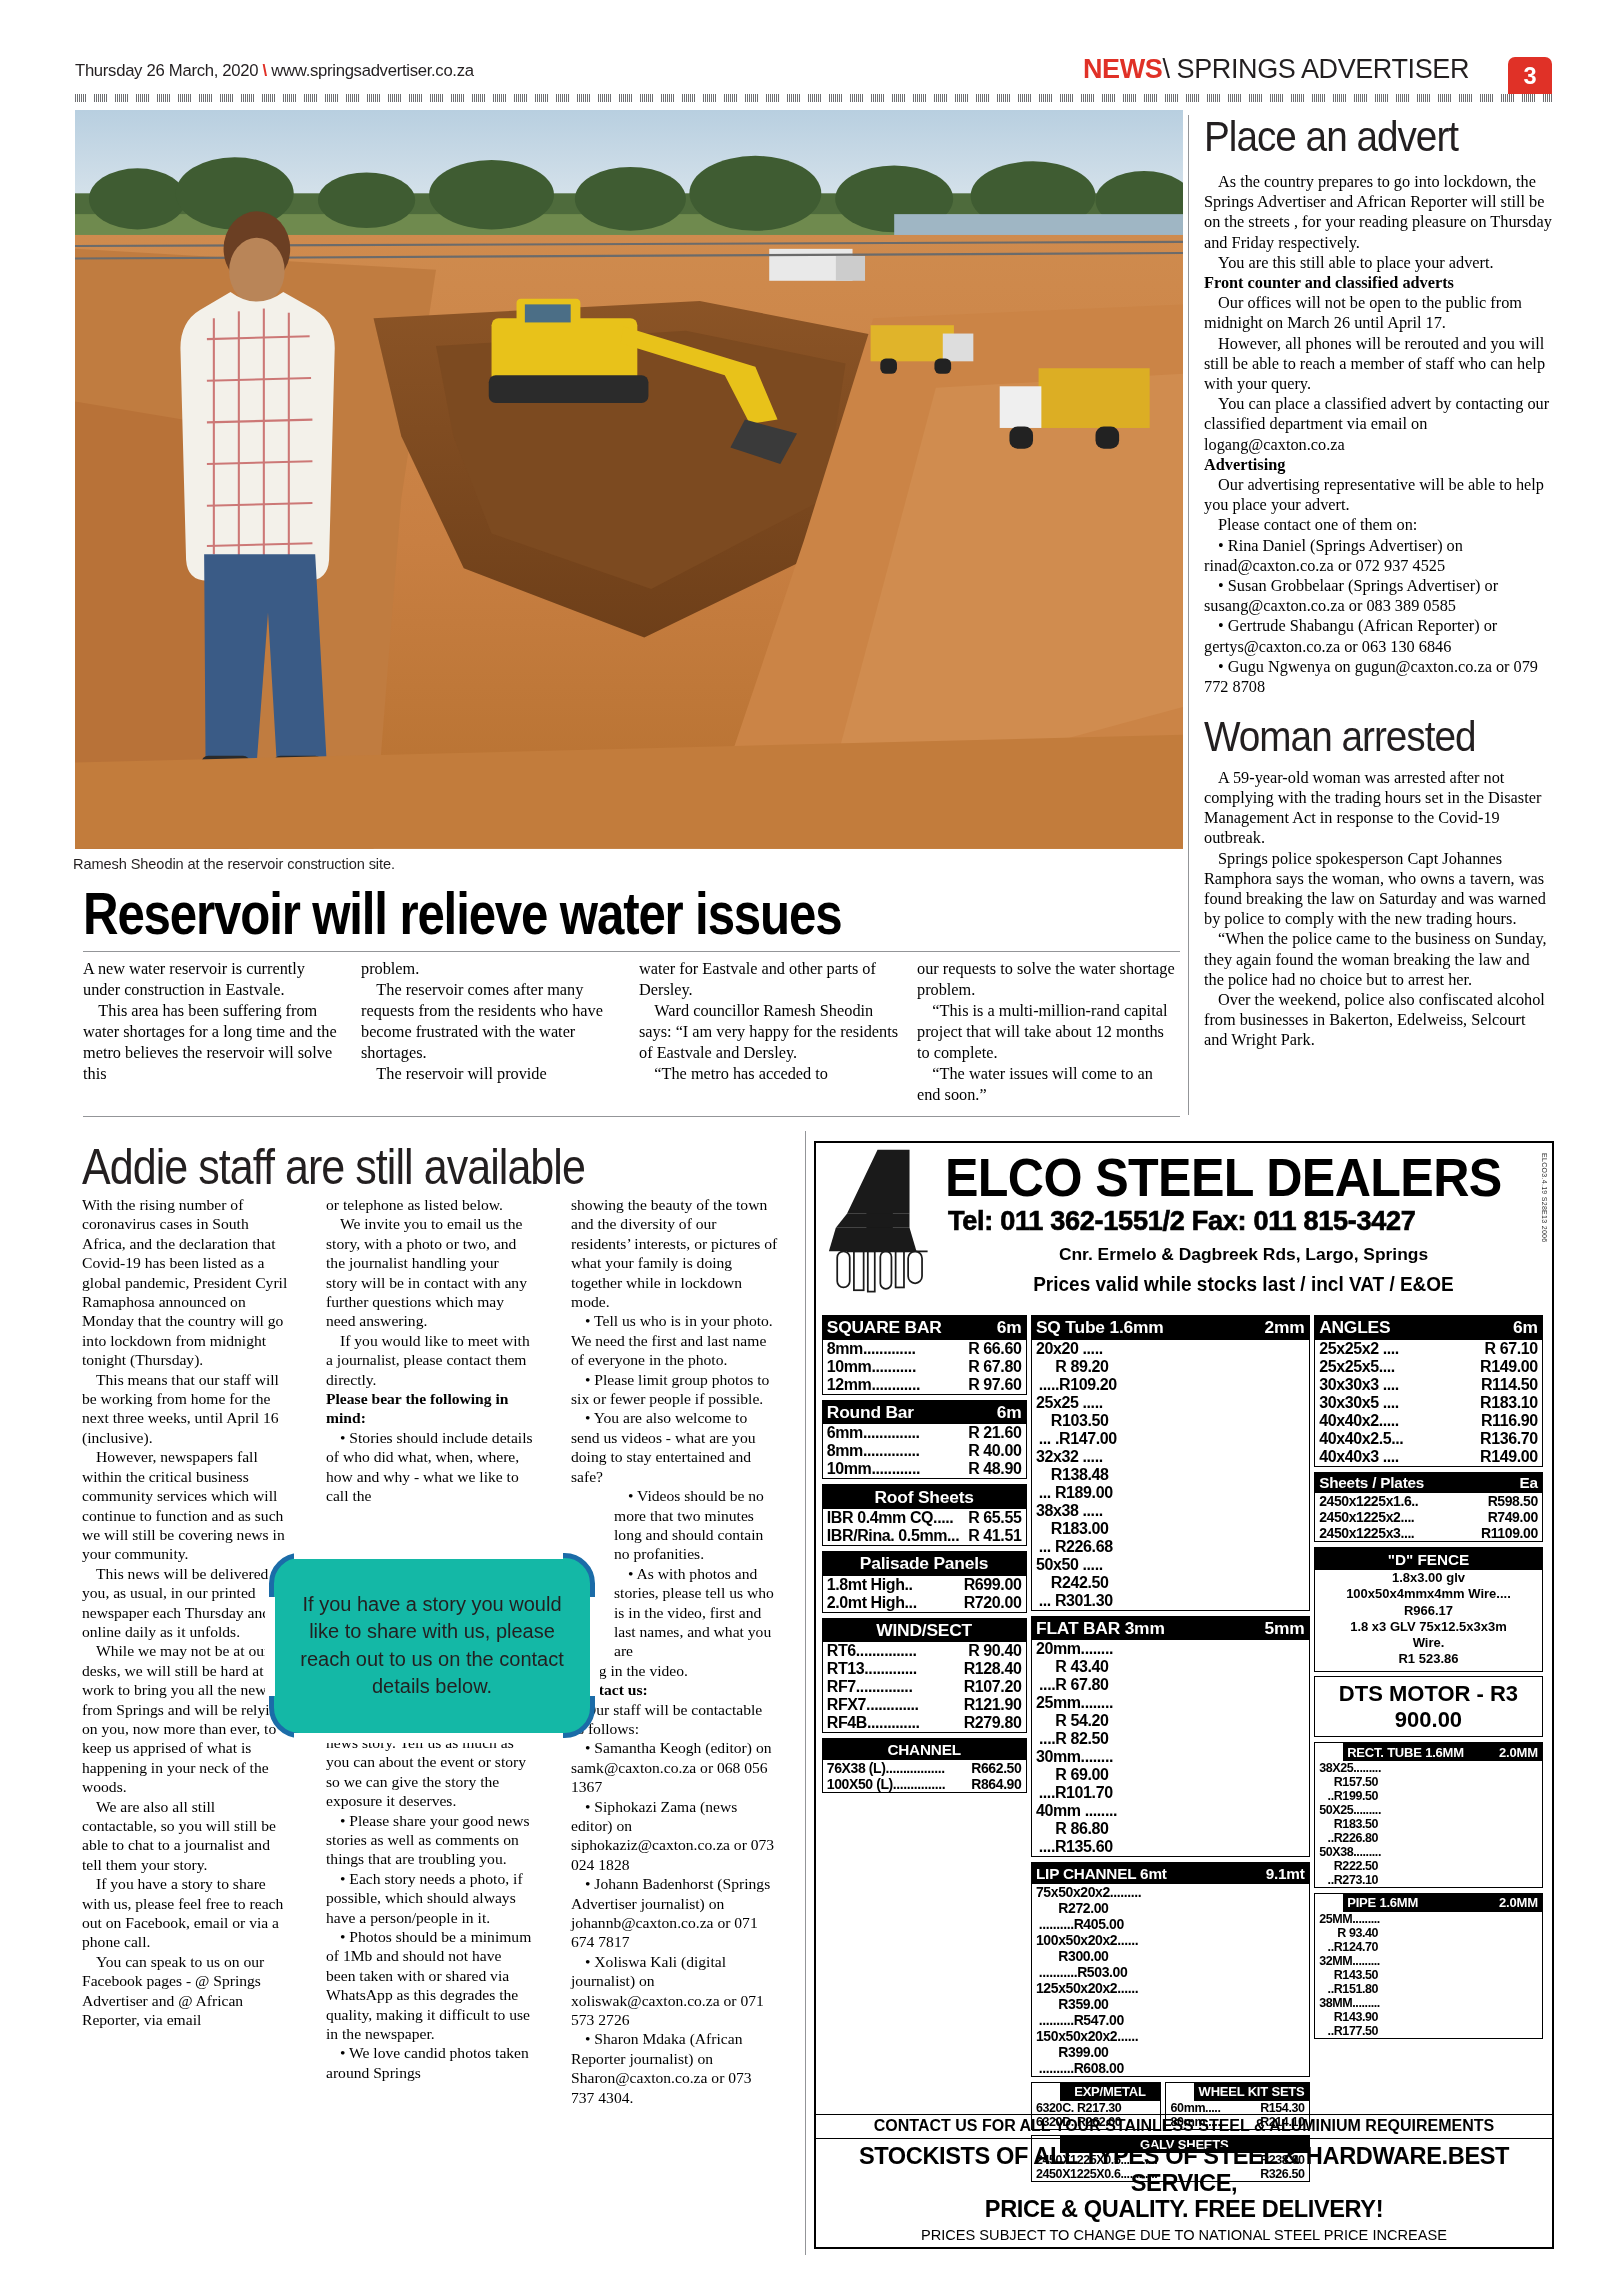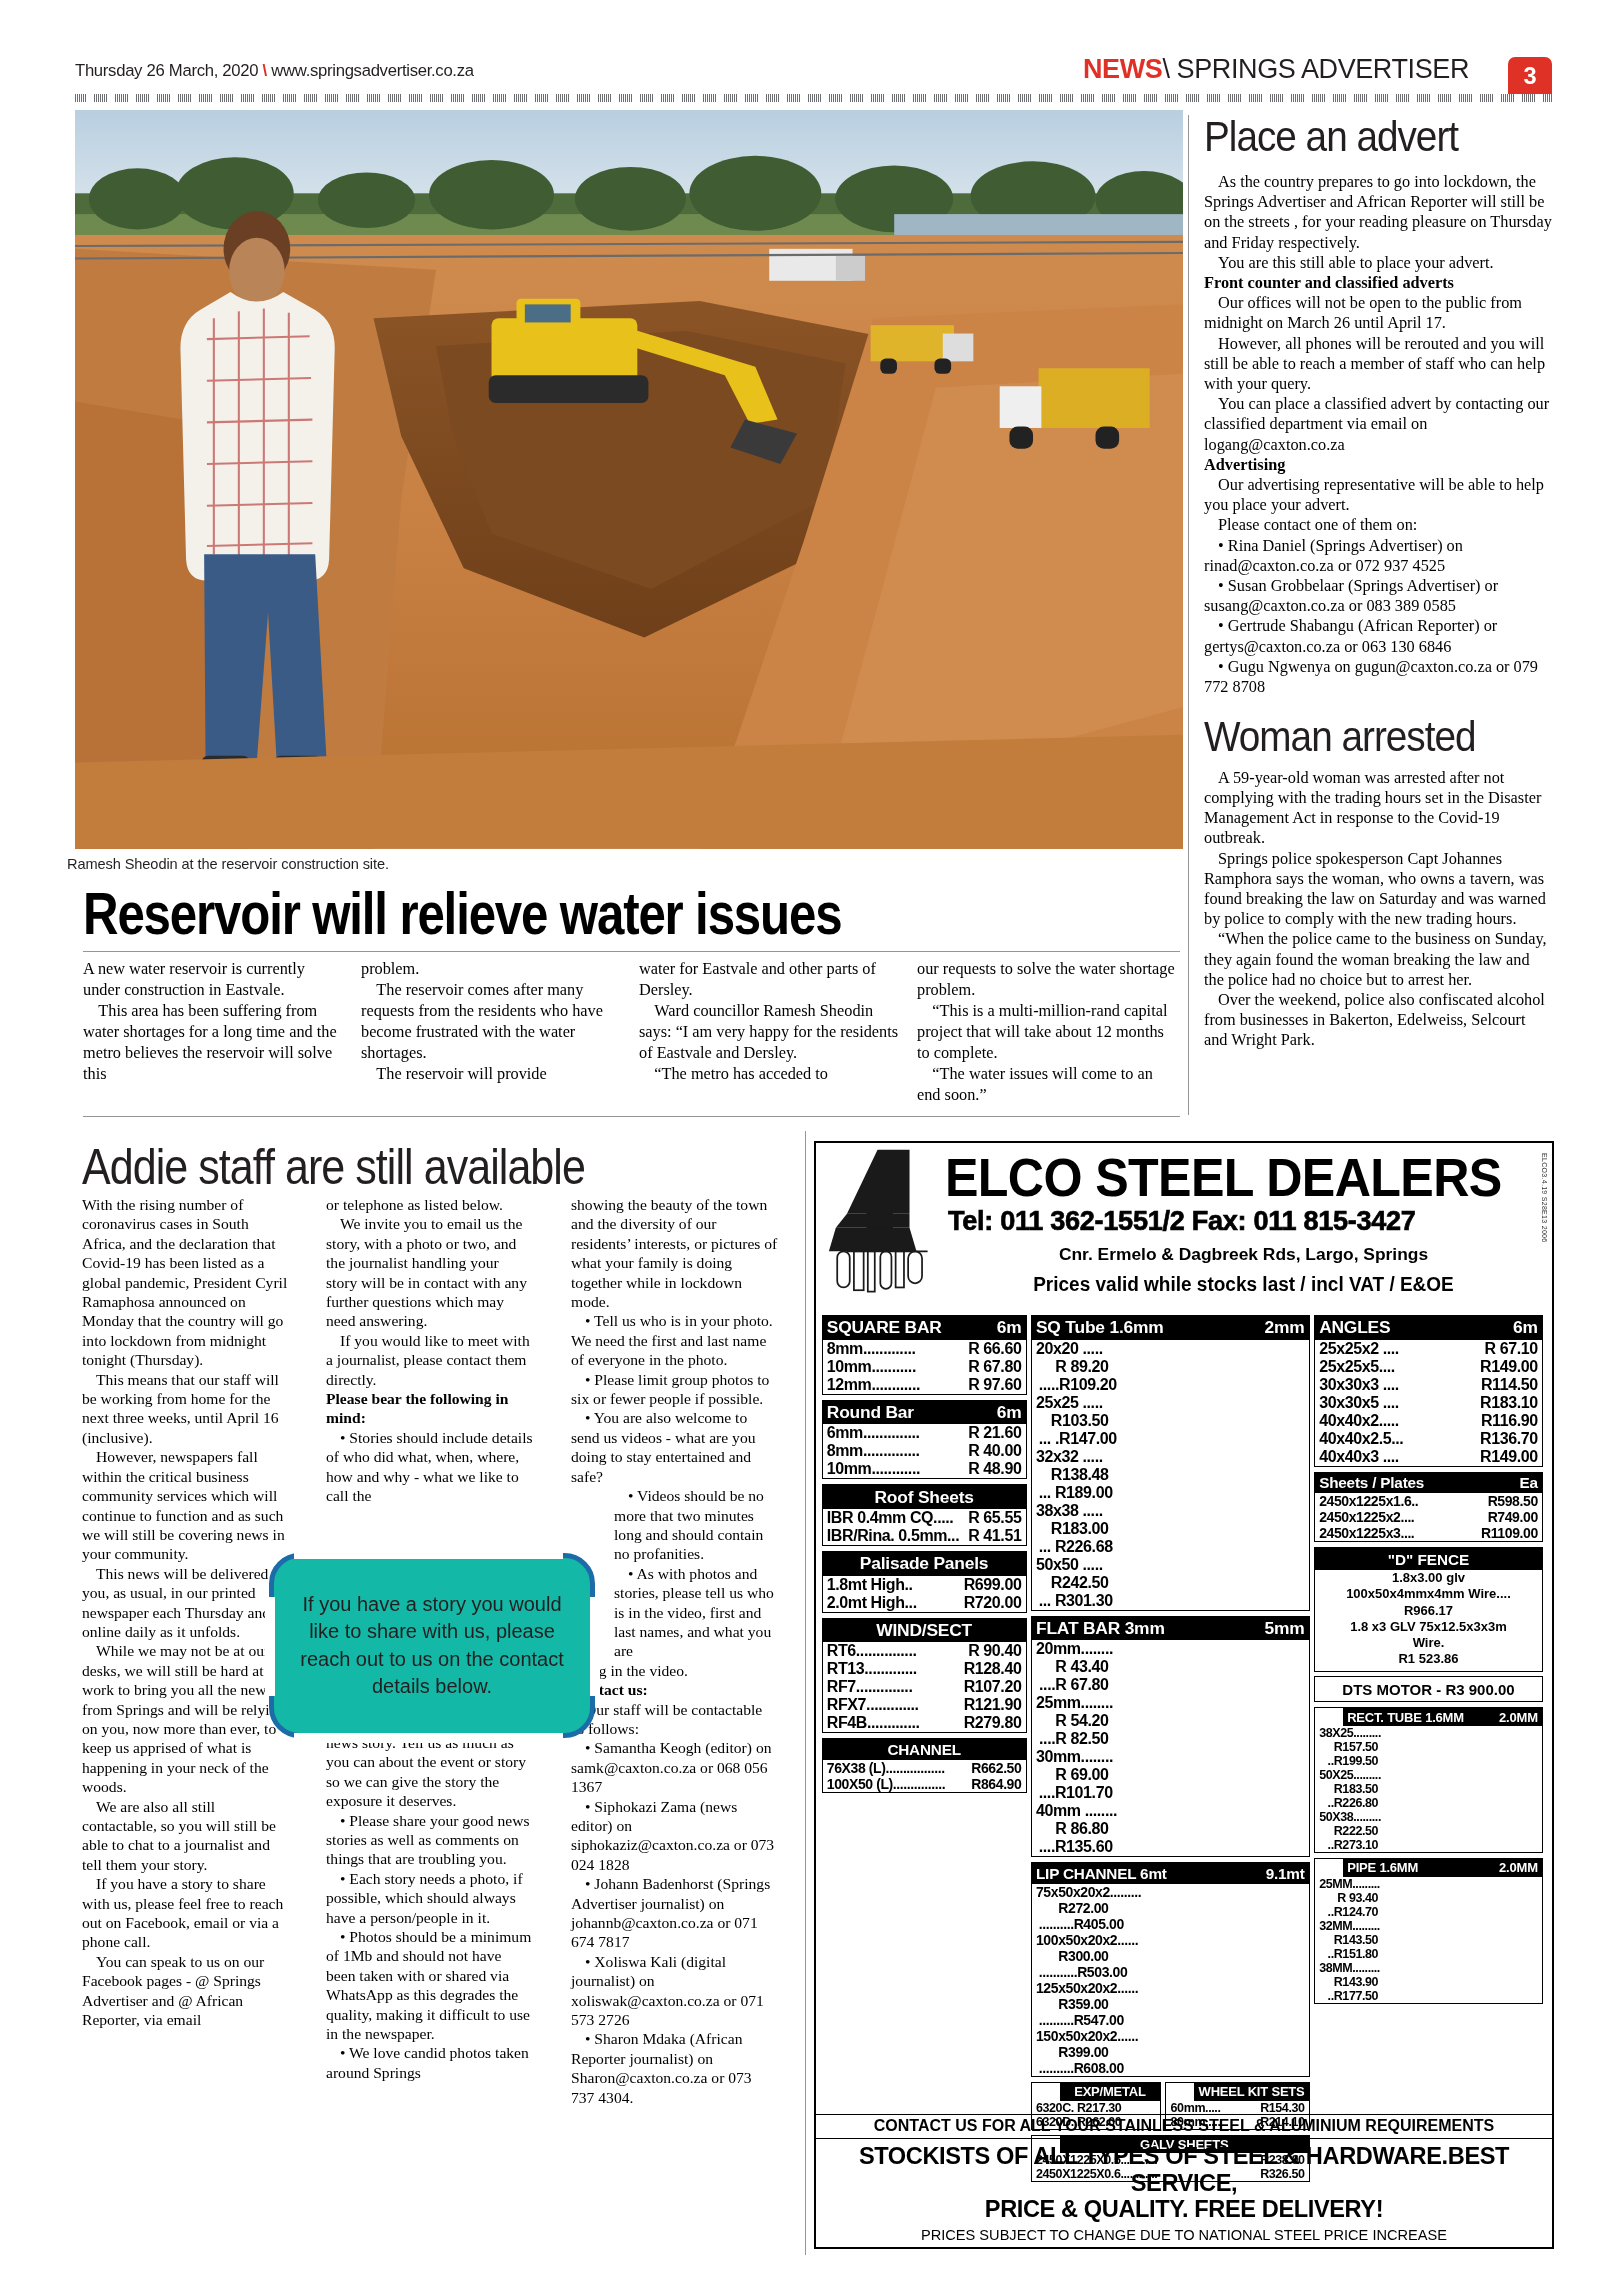--- a/index.html
+++ b/index.html
@@ -18,21 +18,21 @@
   .mast-right .news { color: #e03127; font-weight: 700; }
   .pagebadge { position: absolute; right: 0; top: -4.2px; width: 44px; height: 39px; background: #e03127;
                border-radius: 7px 7px 2.8px 2.8px; color: #fff; font-family: "Liberation Sans", sans-serif;
                font-weight: 700; font-size: 23.6px; display: flex; align-items: center; justify-content: center; }
   .mast-rule { position: absolute; left: 75px; top: 94px; width: 1477px; height: 8.3px;
                background: repeating-linear-gradient(90deg,#6d6e71 0 0.7px,#ffffff 0.7px 2.1px); }
 
   
   .photo-wrap { position: absolute; left: 75px; top: 110px; width: 1108px; height: 739px; overflow: hidden; }
   .photo { position: absolute; inset: 0; }
-  .caption { position: absolute; left: 67px; top: 856px; width: 1083px;
+  .caption { position: absolute; left: 73px; top: 856px; width: 1083px;
              font-family: "Liberation Sans", sans-serif; font-size: 14.6px; color: #231f20; letter-spacing: -0.1px; }
 
   
   .headline { position: absolute; left: 83px; top: 886px; width: 1097px;
               font-family: "Liberation Sans", sans-serif; font-weight: 700; font-size: 60px;
               line-height: 0.92; letter-spacing: -1.4px; transform: scaleX(0.82); transform-origin: left top; }
 
   
   .story { position: absolute; left: 83px; top: 959px; width: 1097px;
            display: flex; gap: 18px; }
@@ -101,21 +101,21 @@
   .ptable .tr .v { padding-left: 2.8px; }
   .ptable .tr .v2 { padding-left: 2.8px; }
   .ptable.small .tr { font-size: 14px; }
   .ptable.small .th { font-size: 15.3px; gap: 6px; }
   .ptable.tiny .tr { font-size: 12.5px; }
   .ptable.tiny .th { font-size: 13px; margin-left: 28px; }
 
   .dfence { border: 1.4px solid #000; text-align: center; font-family: "Liberation Sans", sans-serif;
             font-weight: 700; font-size: 13px; line-height: 1.25; padding-bottom: 2.8px; }
   .dtsmotor { border: 1.4px solid #000; text-align: center; font-family: "Liberation Sans", sans-serif;
-              font-weight: 700; font-size: 15px; padding: 3.5px 0; }
+              font-weight: 700; font-size: 22px; padding: 3.5px 0; }
 
   .ad-foot { position: absolute; left: 0; right: 0; bottom: 0; }
   .foot-bar { border-top: 1.4px solid #000; border-bottom: 1.4px solid #000; text-align: center;
               font-family: "Liberation Sans", sans-serif; font-weight: 700; font-size: 16px; padding: 2.8px 0; }
   .foot-big { text-align: center; font-family: "Liberation Sans", sans-serif; font-weight: 700;
               font-size: 23.6px; line-height: 1.12; padding: 4.2px 7px 1.4px; letter-spacing: -0.4px; }
   .foot-small { text-align: center; font-family: "Liberation Sans", sans-serif; font-size: 14.6px;
                 padding: 2.8px 0 4.2px; }
 
   .twocol-rows .tr { justify-content: flex-start; flex-direction: column; }

